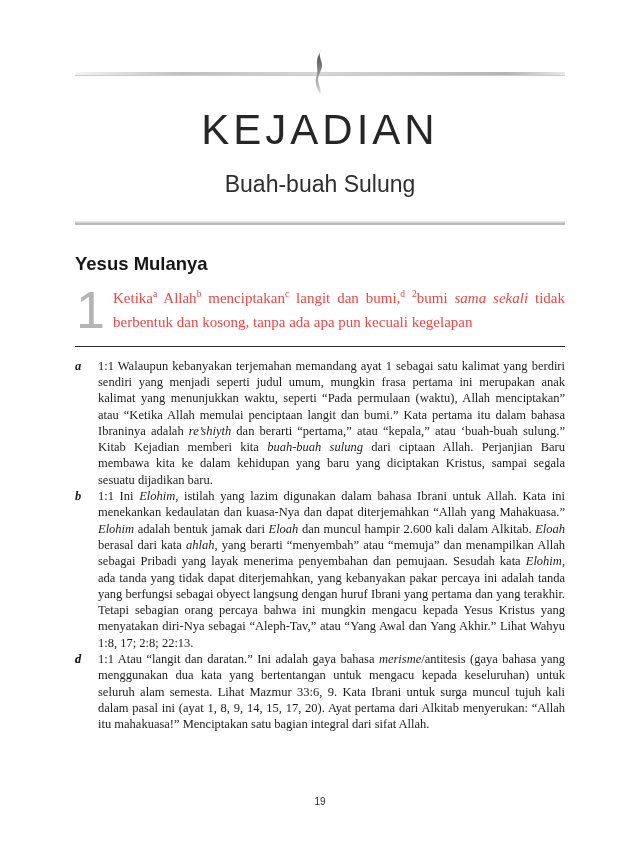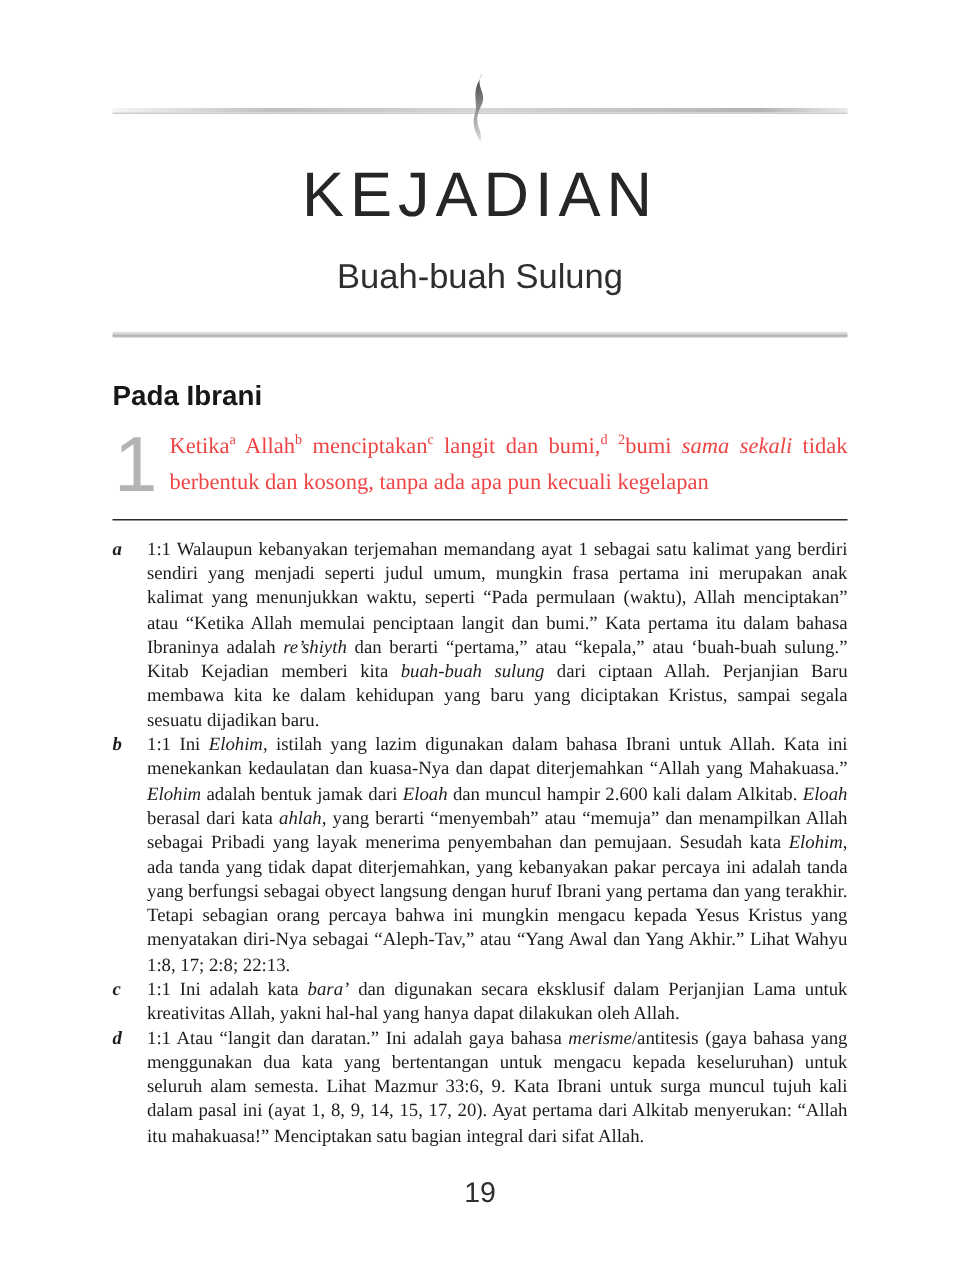--- a/index.html
+++ b/index.html
@@ -117,21 +117,21 @@
     top: 0;
     font-style: italic;
     font-weight: 700;
   }
 
   
   .pagenum {
     margin-top: auto;
     text-align: center;
     font-family: "Liberation Sans", sans-serif;
-    font-size: 19px;
+    font-size: 10px;
     color: #2e2e2e;
     padding-bottom: 34px;
   }
 </style>
 </head>
 <body>
 
 <div class="page">
 
   <header class="chapter-header">
@@ -147,21 +147,21 @@
         <path d="M9.6 0 C4.2 7.5 12.2 12.5 9.6 19.5 C7.8 24.5 4.6 28.5 7.0 35.5 C7.9 38.2 9.2 40.6 8.3 45.5 C4.4 38.8 2.4 33.2 4.7 26.5 C6.6 21 3.2 13.8 6.3 7 C7.3 4.6 8.5 2.2 9.6 0 Z" fill="url(#flameGrad)"></path>
       </svg>
     </div>
 
     <h1 class="book-title">KEJADIAN</h1>
     <div class="book-subtitle">Buah-buah Sulung</div>
     <div class="silver-rule"></div>
   </header>
 
   <section class="scripture">
-    <h2 class="section-heading">Pada Ibrani</h2>
+    <h2 class="section-heading">Yesus Mulanya</h2>
     <div class="verse-block">
       <span class="dropcap">1</span>
       <p class="verse-text">Ketika<sup>a</sup> Allah<sup>b</sup> menciptakan<sup>c</sup> langit dan bumi,<sup>d</sup> <sup>2</sup>bumi <i>sama sekali</i> tidak berbentuk dan kosong, tanpa ada apa pun kecuali kegelapan</p>
     </div>
   </section>
 
   <div class="footnote-rule"></div>
 
   <section class="footnotes">
   <div class="footnote">
@@ -169,21 +169,20 @@
     <span class="fn-text">1:1 Walaupun kebanyakan terjemahan memandang ayat 1 sebagai satu kalimat yang berdiri sendiri yang menjadi seperti judul umum, mungkin frasa pertama ini merupakan anak kalimat yang menunjukkan waktu, seperti “Pada permulaan (waktu), Allah menciptakan” atau “Ketika Allah memulai penciptaan langit dan bumi.” Kata pertama itu dalam bahasa Ibraninya adalah <i>re’shiyth</i> dan berarti “pertama,” atau “kepala,” atau ‘buah-buah sulung.” Kitab Kejadian memberi kita <i>buah-buah sulung</i> dari ciptaan Allah. Perjanjian Baru membawa kita ke dalam kehidupan yang baru yang diciptakan Kristus, sampai segala sesuatu dijadikan baru.</span>
   </div>
 
   <div class="footnote">
     <span class="fn-marker">b</span>
     <span class="fn-text">1:1 Ini <i>Elohim</i>, istilah yang lazim digunakan dalam bahasa Ibrani untuk Allah. Kata ini menekankan kedaulatan dan kuasa-Nya dan dapat diterjemahkan “Allah yang Mahakuasa.” <i>Elohim</i> adalah bentuk jamak dari <i>Eloah</i> dan muncul hampir 2.600 kali dalam Alkitab. <i>Eloah</i> berasal dari kata <i>ahlah</i>, yang berarti “menyembah” atau “memuja” dan menampilkan Allah sebagai Pribadi yang layak menerima penyembahan dan pemujaan. Sesudah kata <i>Elohim</i>, ada tanda yang tidak dapat diterjemahkan, yang kebanyakan pakar percaya ini adalah tanda yang berfungsi sebagai obyect langsung dengan huruf Ibrani yang pertama dan yang terakhir. Tetapi sebagian orang percaya bahwa ini mungkin mengacu kepada Yesus Kristus yang menyatakan diri-Nya sebagai “Aleph-Tav,” atau “Yang Awal dan Yang Akhir.” Lihat Wahyu 1:8, 17; 2:8; 22:13.</span>
   </div>
 
   <div class="footnote">
     <span class="fn-marker">c</span>
-    <span class="fn-text">1:1 Ini adalah kata <i>bara’</i> dan digunakan secara eksklusif dalam Perjanjian Lama untuk kreativitas Allah, yakni hal-hal yang hanya dapat dilakukan oleh Allah.</span>
   </div>
 
   <div class="footnote">
     <span class="fn-marker">d</span>
     <span class="fn-text">1:1 Atau “langit dan daratan.” Ini adalah gaya bahasa <i>merisme</i>/antitesis (gaya bahasa yang menggunakan dua kata yang bertentangan untuk mengacu kepada keseluruhan) untuk seluruh alam semesta. Lihat Mazmur 33:6, 9. Kata Ibrani untuk surga muncul tujuh kali dalam pasal ini (ayat 1, 8, 9, 14, 15, 17, 20). Ayat pertama dari Alkitab menyerukan: “Allah itu mahakuasa!” Menciptakan satu bagian integral dari sifat Allah.</span>
   </div>
 </section>
 
   <div class="pagenum">19</div>
 </div>

